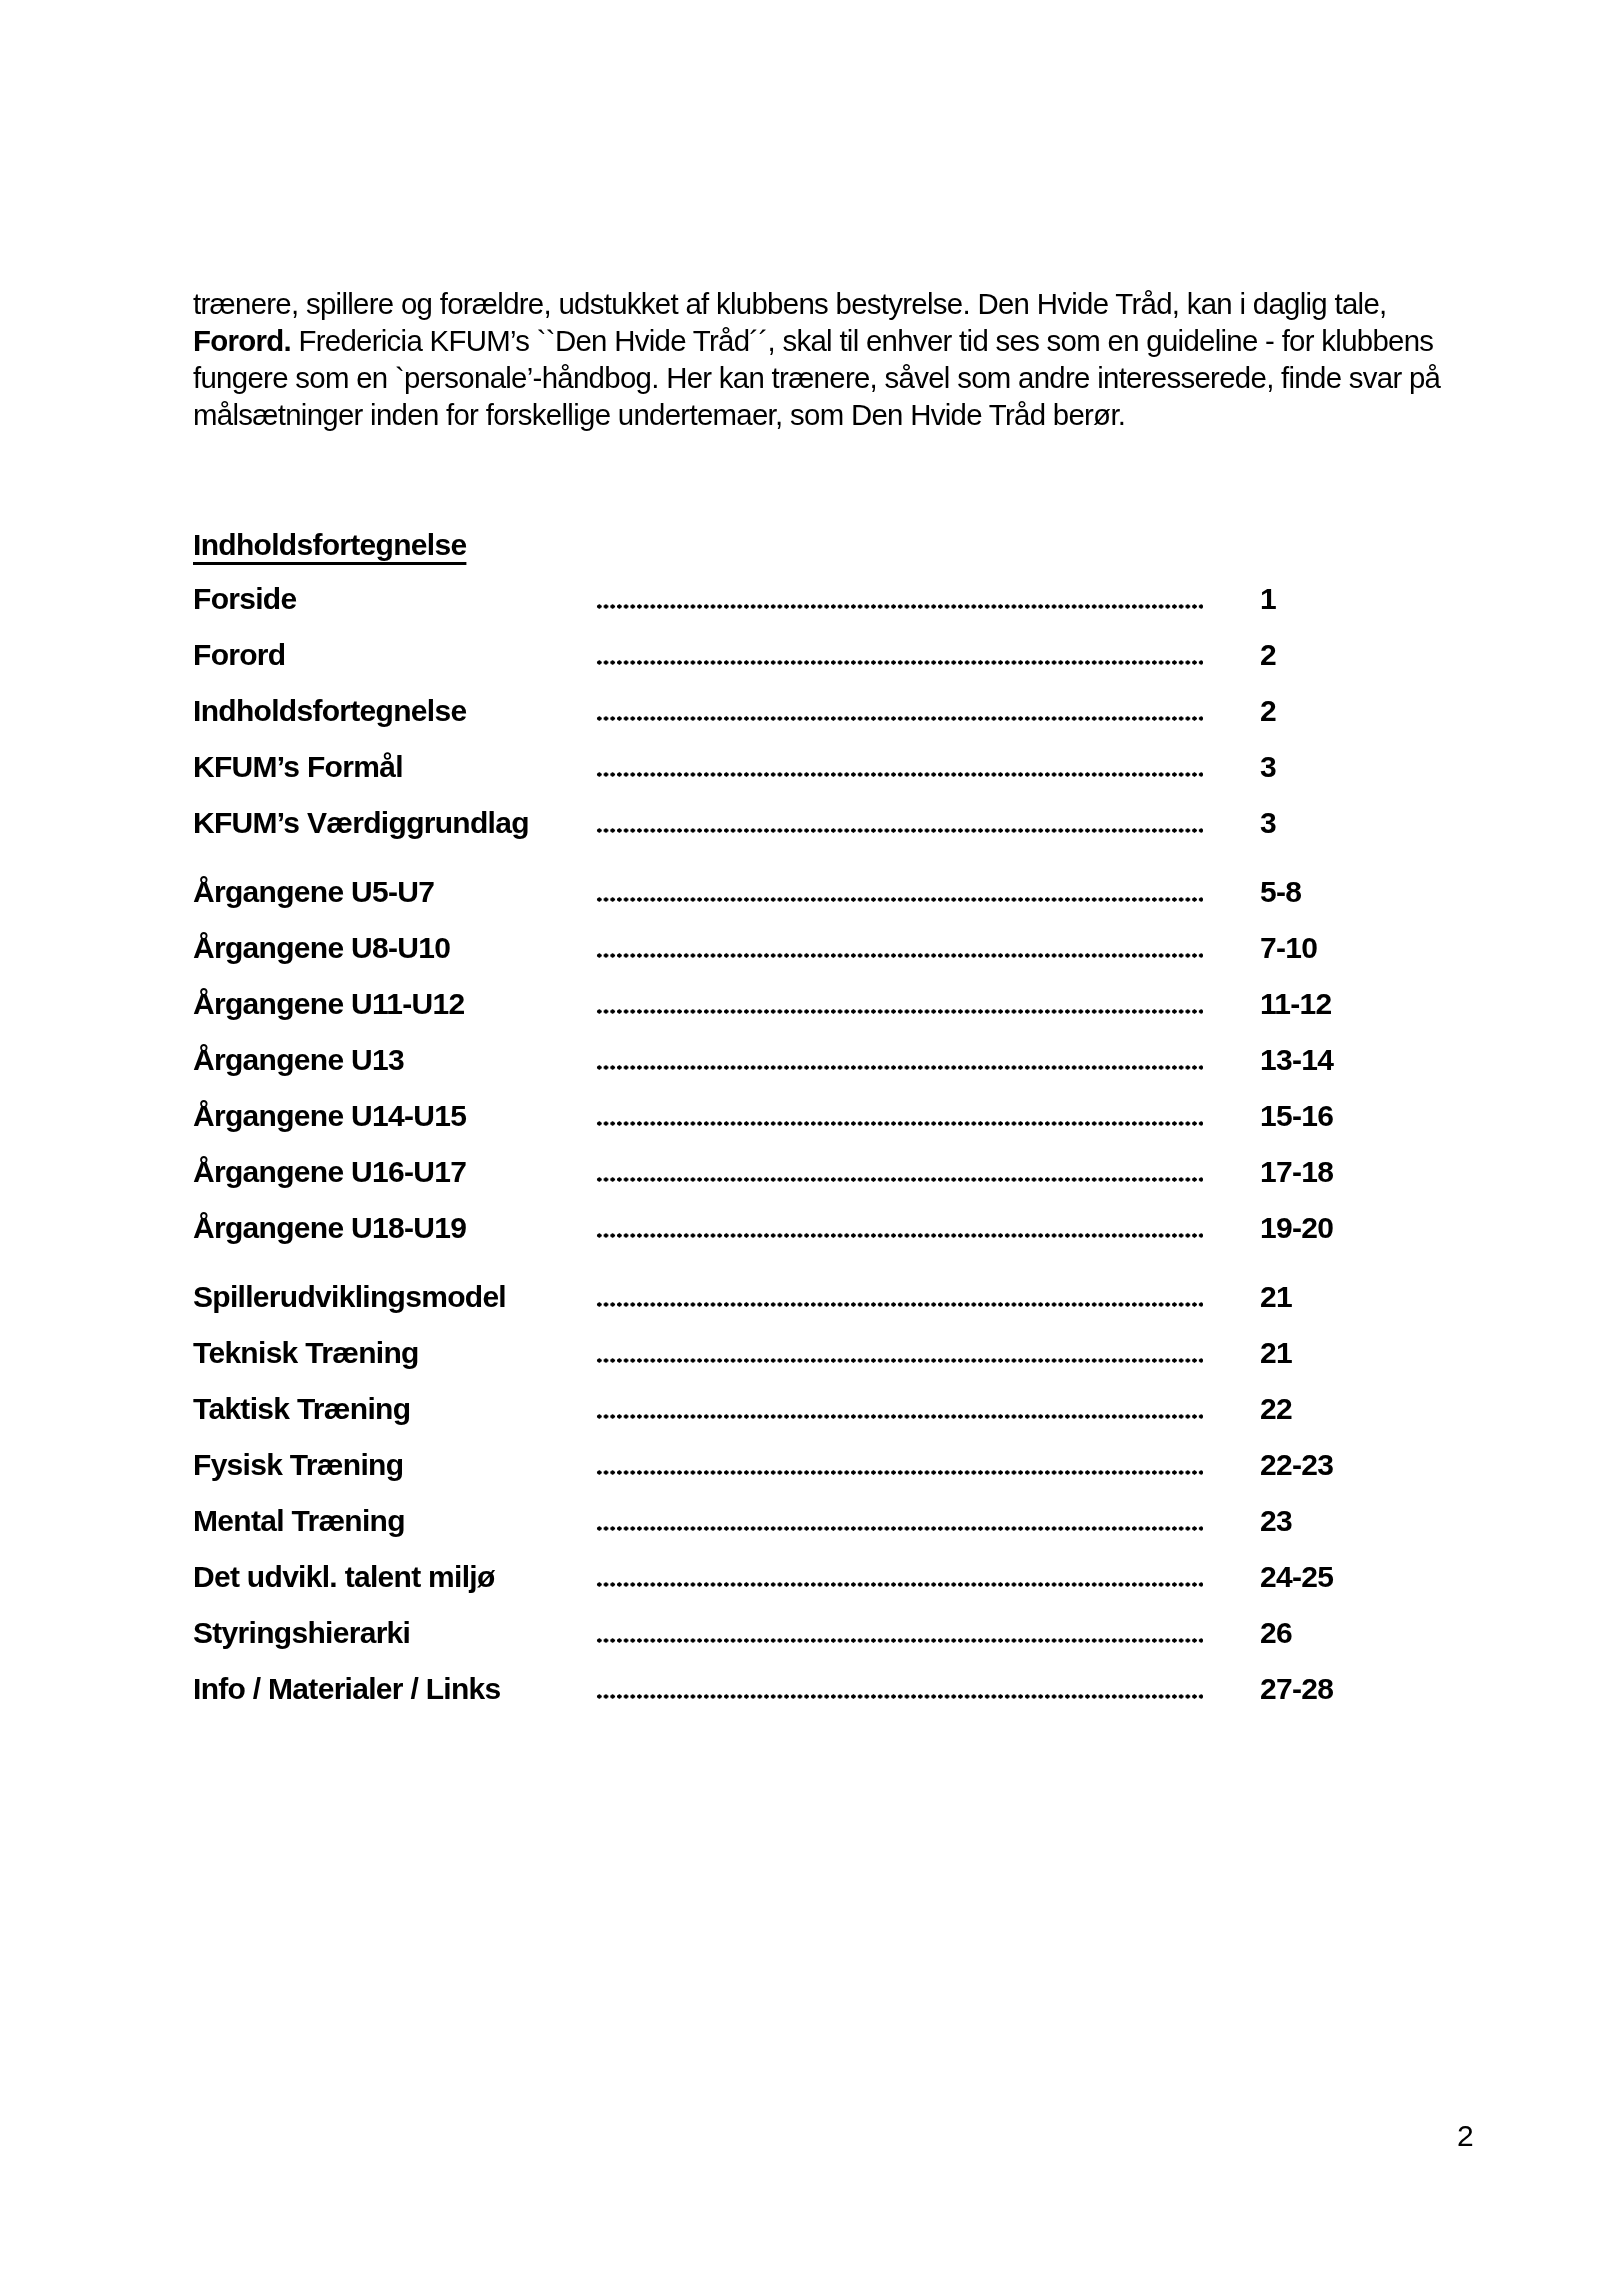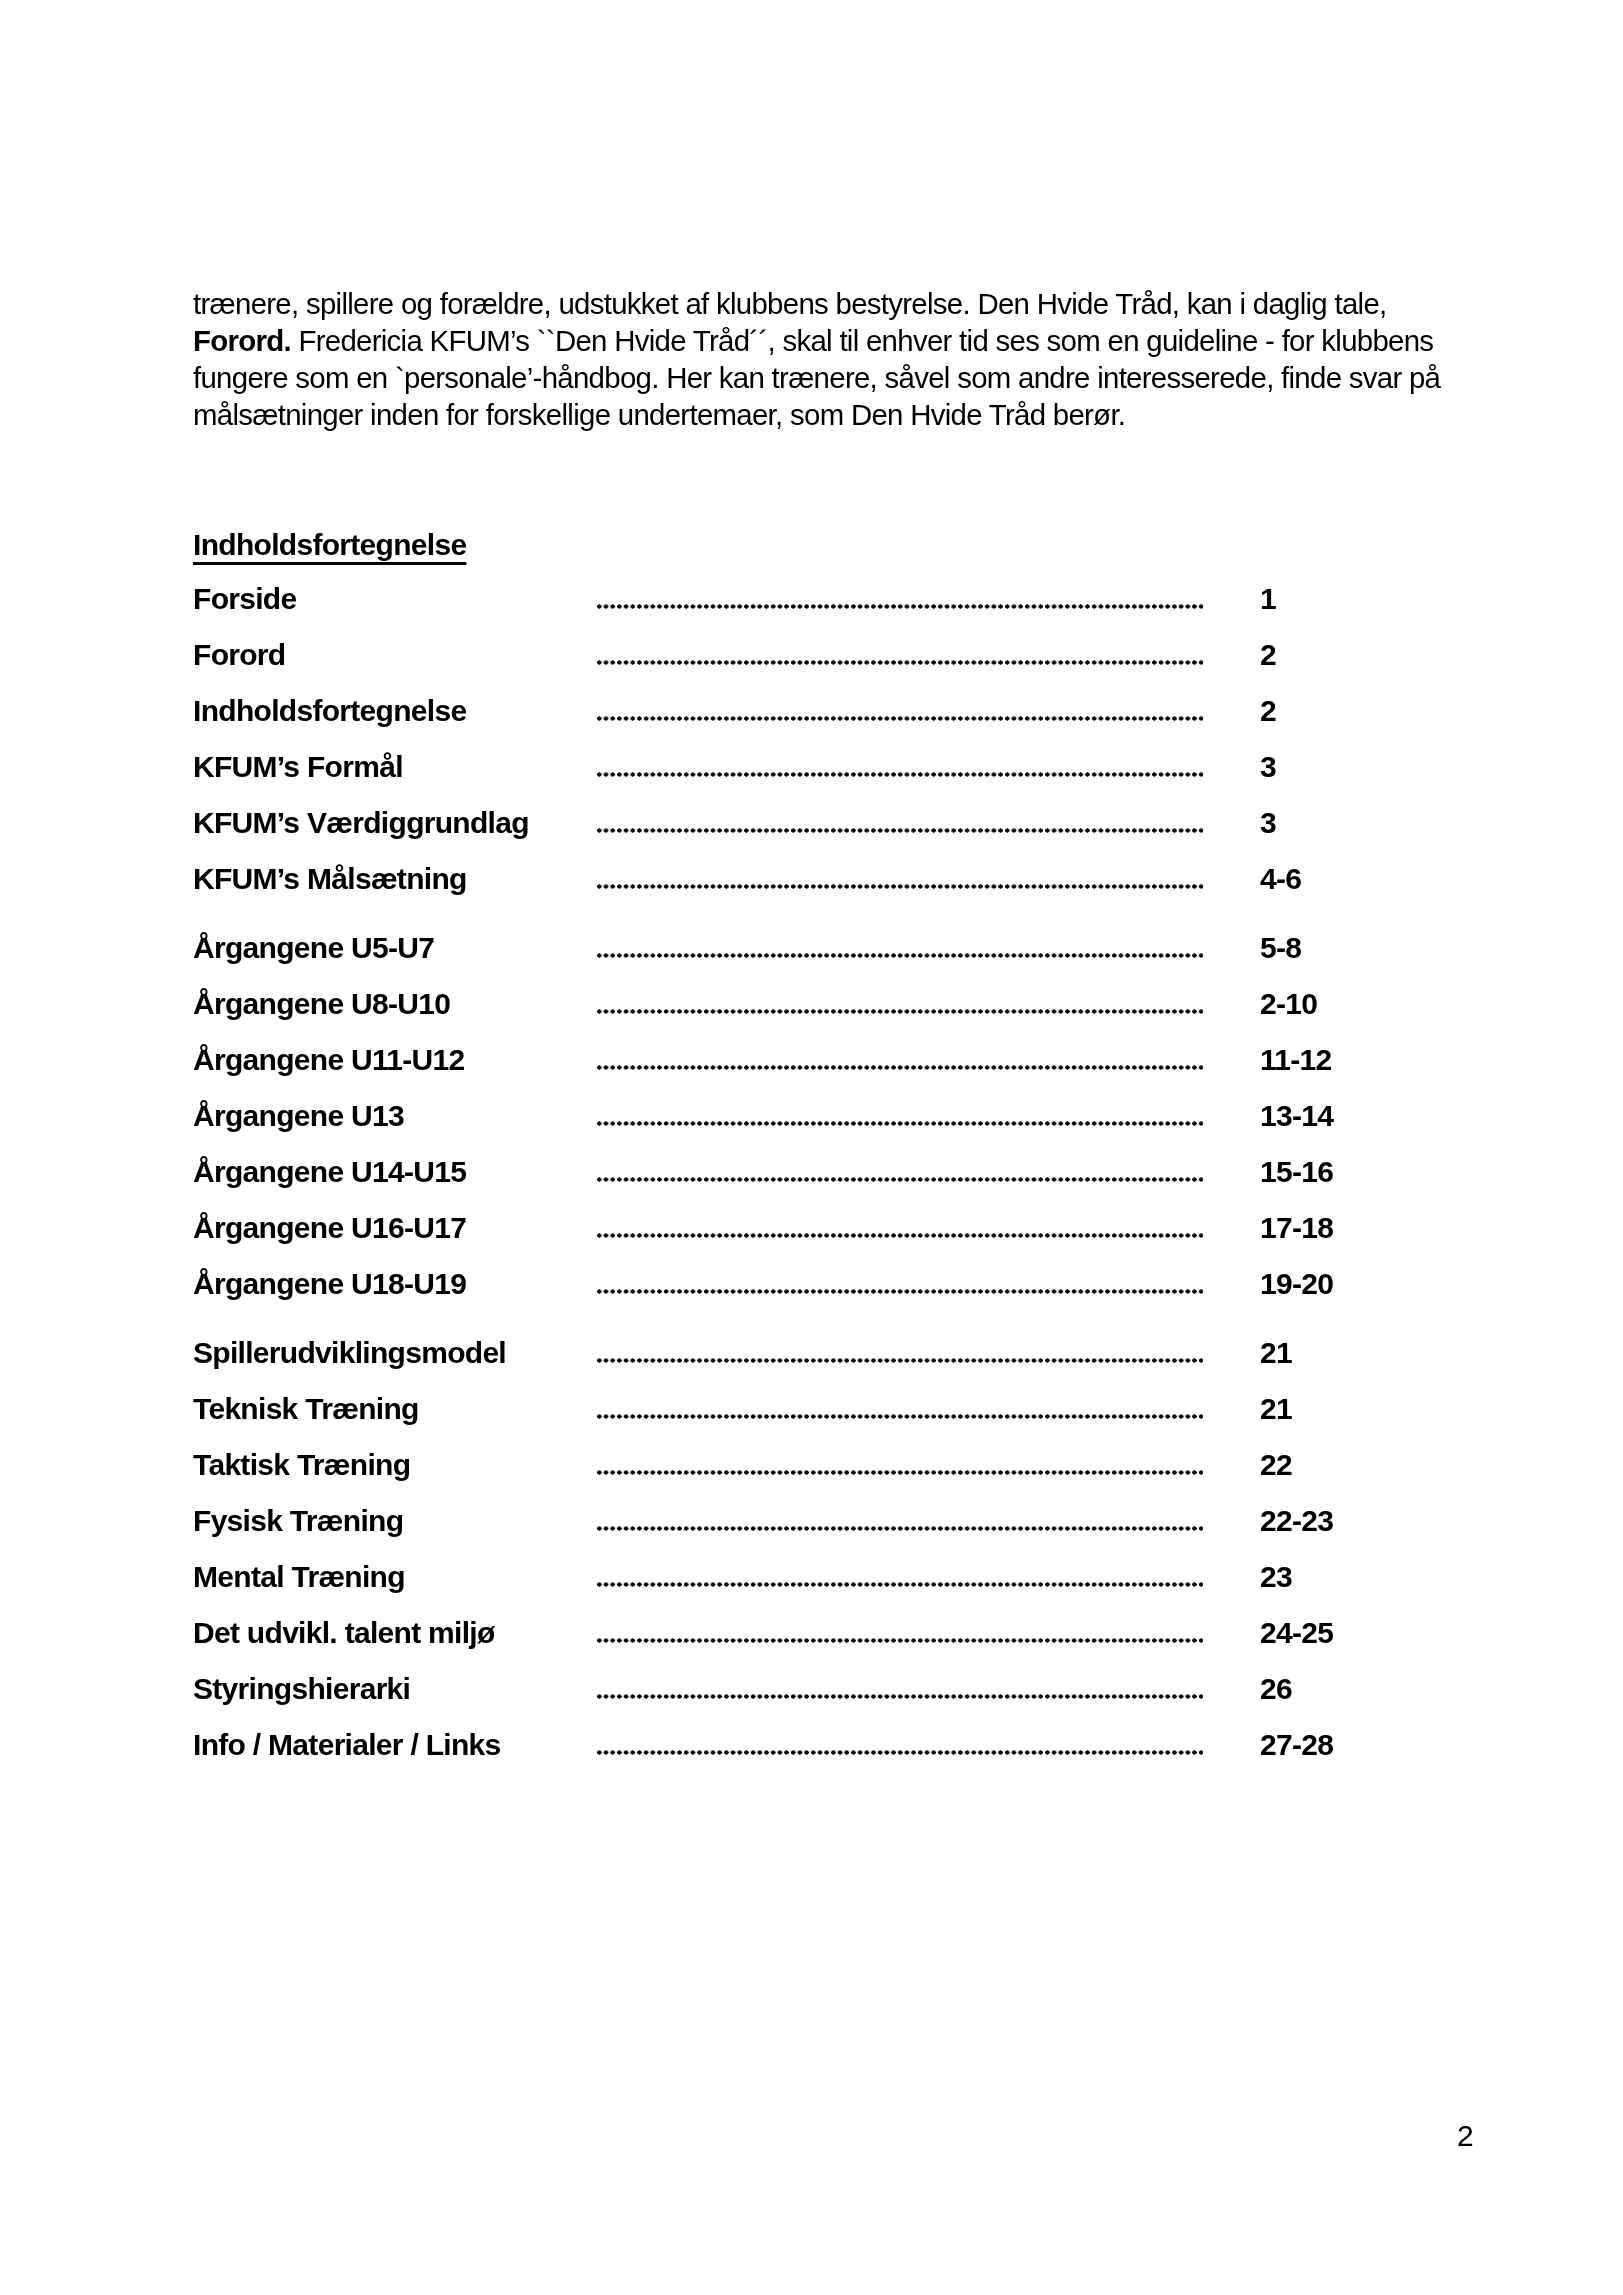--- a/index.html
+++ b/index.html
@@ -127,37 +127,32 @@
     <span class="leader"></span>
     <span class="toc-page">3</span>
   </div>
 
   <div class="toc-row">
     <span class="toc-label">KFUM’s Værdiggrundlag</span>
     <span class="leader"></span>
     <span class="toc-page">3</span>
   </div>
 
-  <div class="toc-row">
-    <span class="toc-label">KFUM’s Målsætning</span>
-    <span class="leader"></span>
-    <span class="toc-page">4-6</span>
-  </div>
 </div>
   <div class="toc-group">
   <div class="toc-row">
     <span class="toc-label">Årgangene U5-U7</span>
     <span class="leader"></span>
     <span class="toc-page">5-8</span>
   </div>
 
   <div class="toc-row">
     <span class="toc-label">Årgangene U8-U10</span>
     <span class="leader"></span>
-    <span class="toc-page">2-10</span>
+    <span class="toc-page">7-10</span>
   </div>
 
   <div class="toc-row">
     <span class="toc-label">Årgangene U11-U12</span>
     <span class="leader"></span>
     <span class="toc-page">11-12</span>
   </div>
 
   <div class="toc-row">
     <span class="toc-label">Årgangene U13</span>

